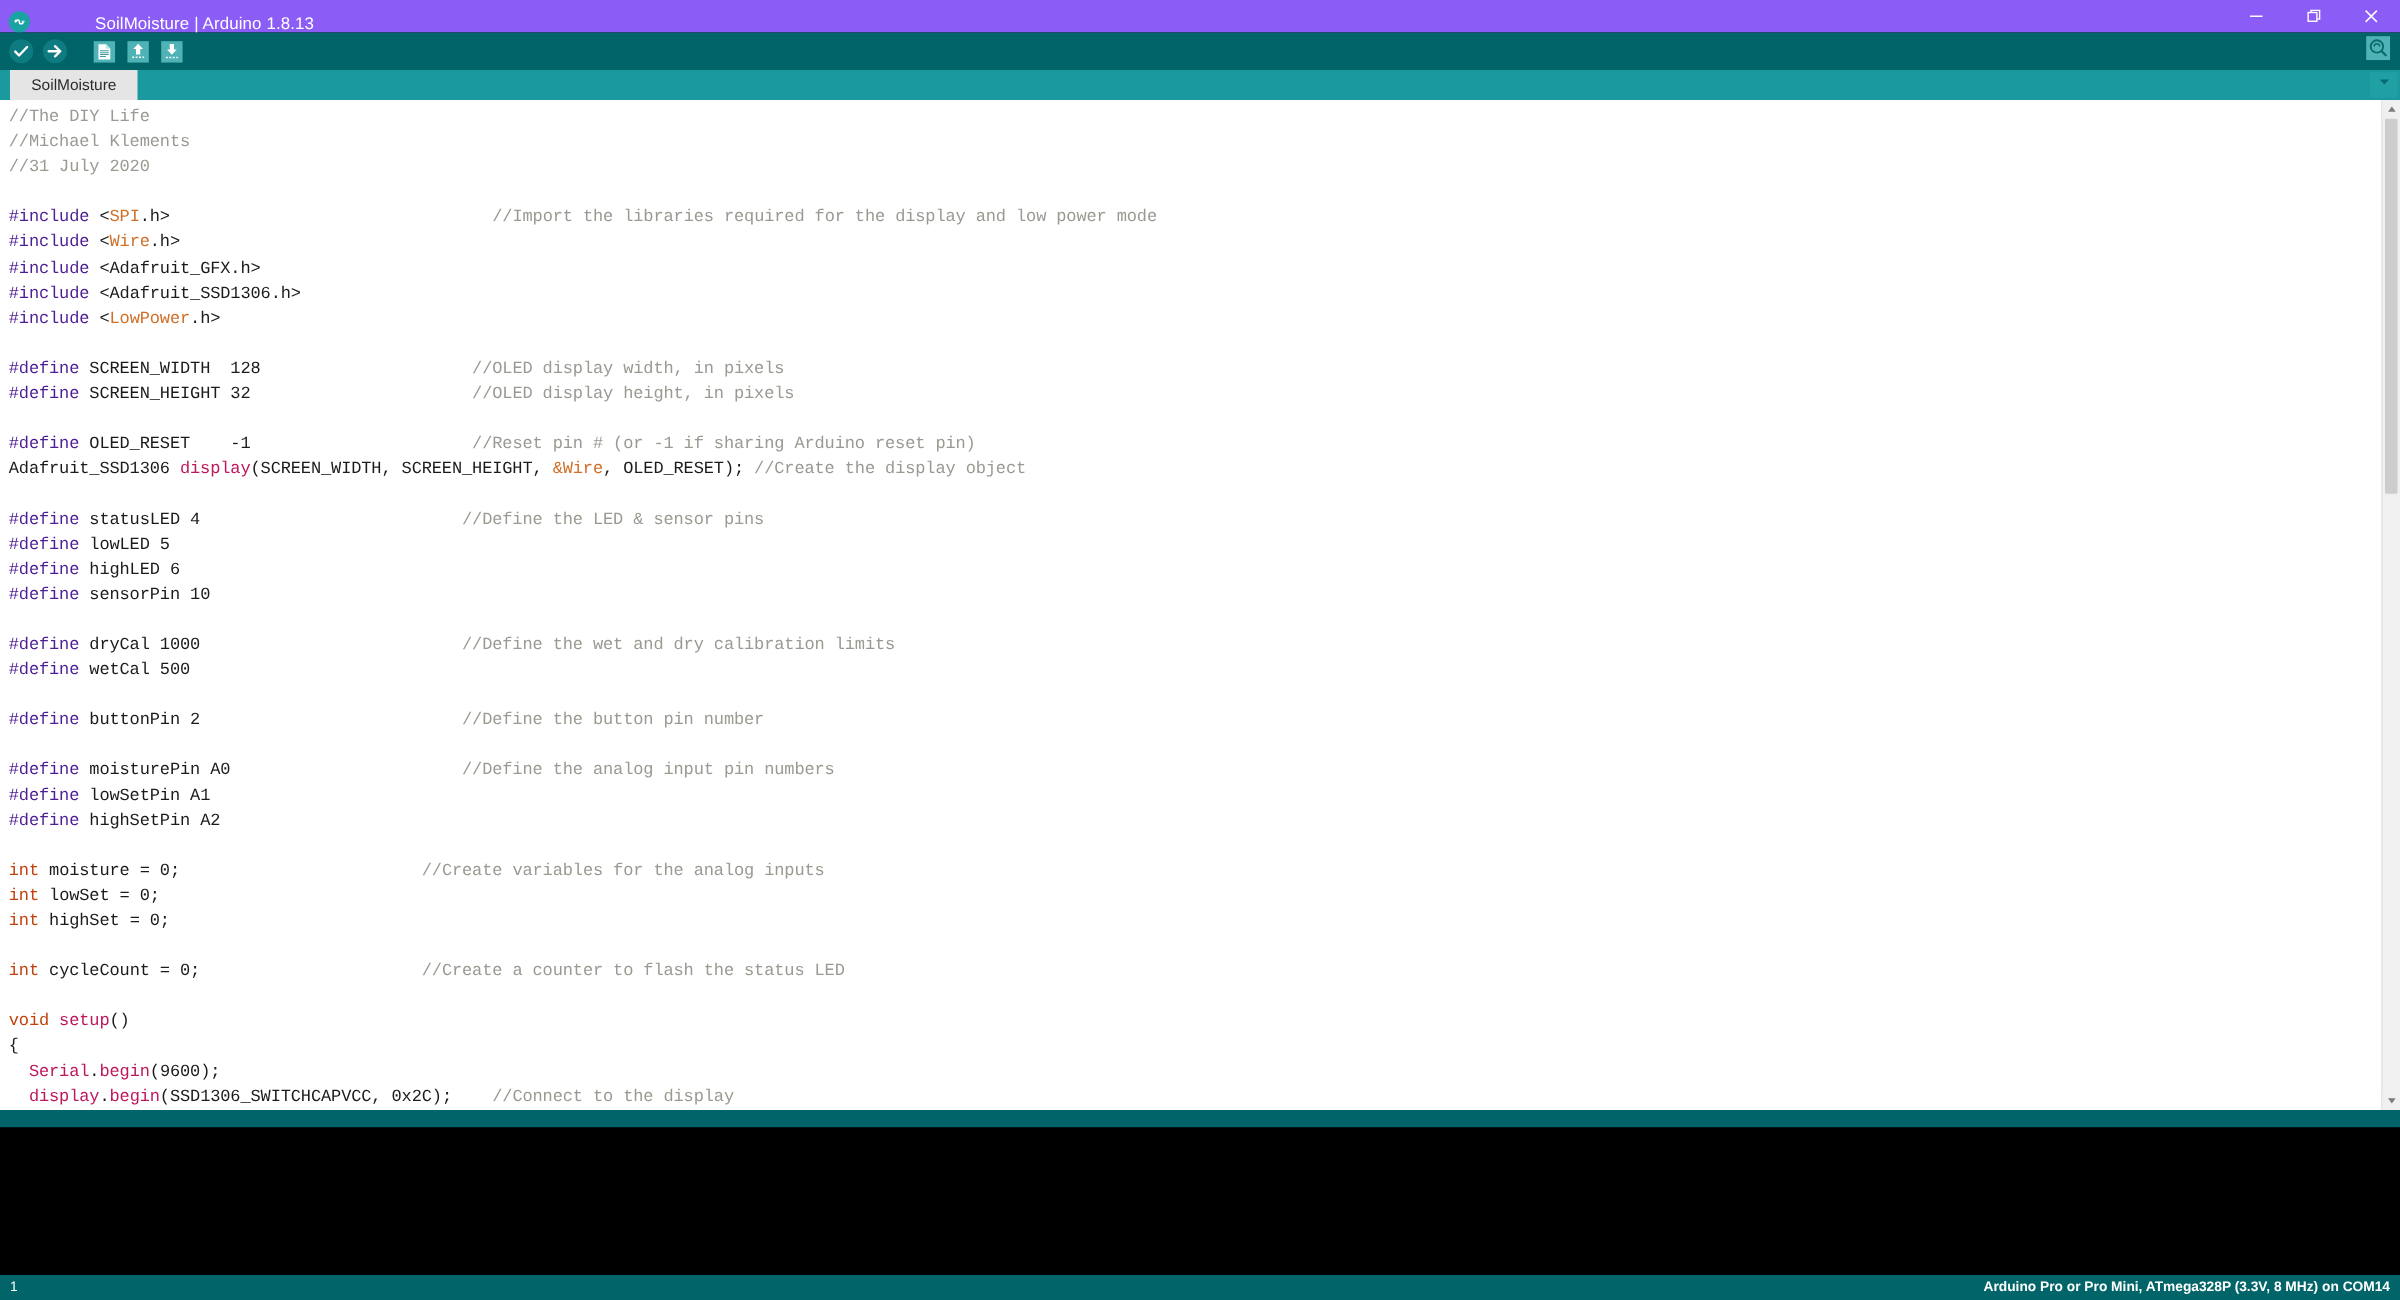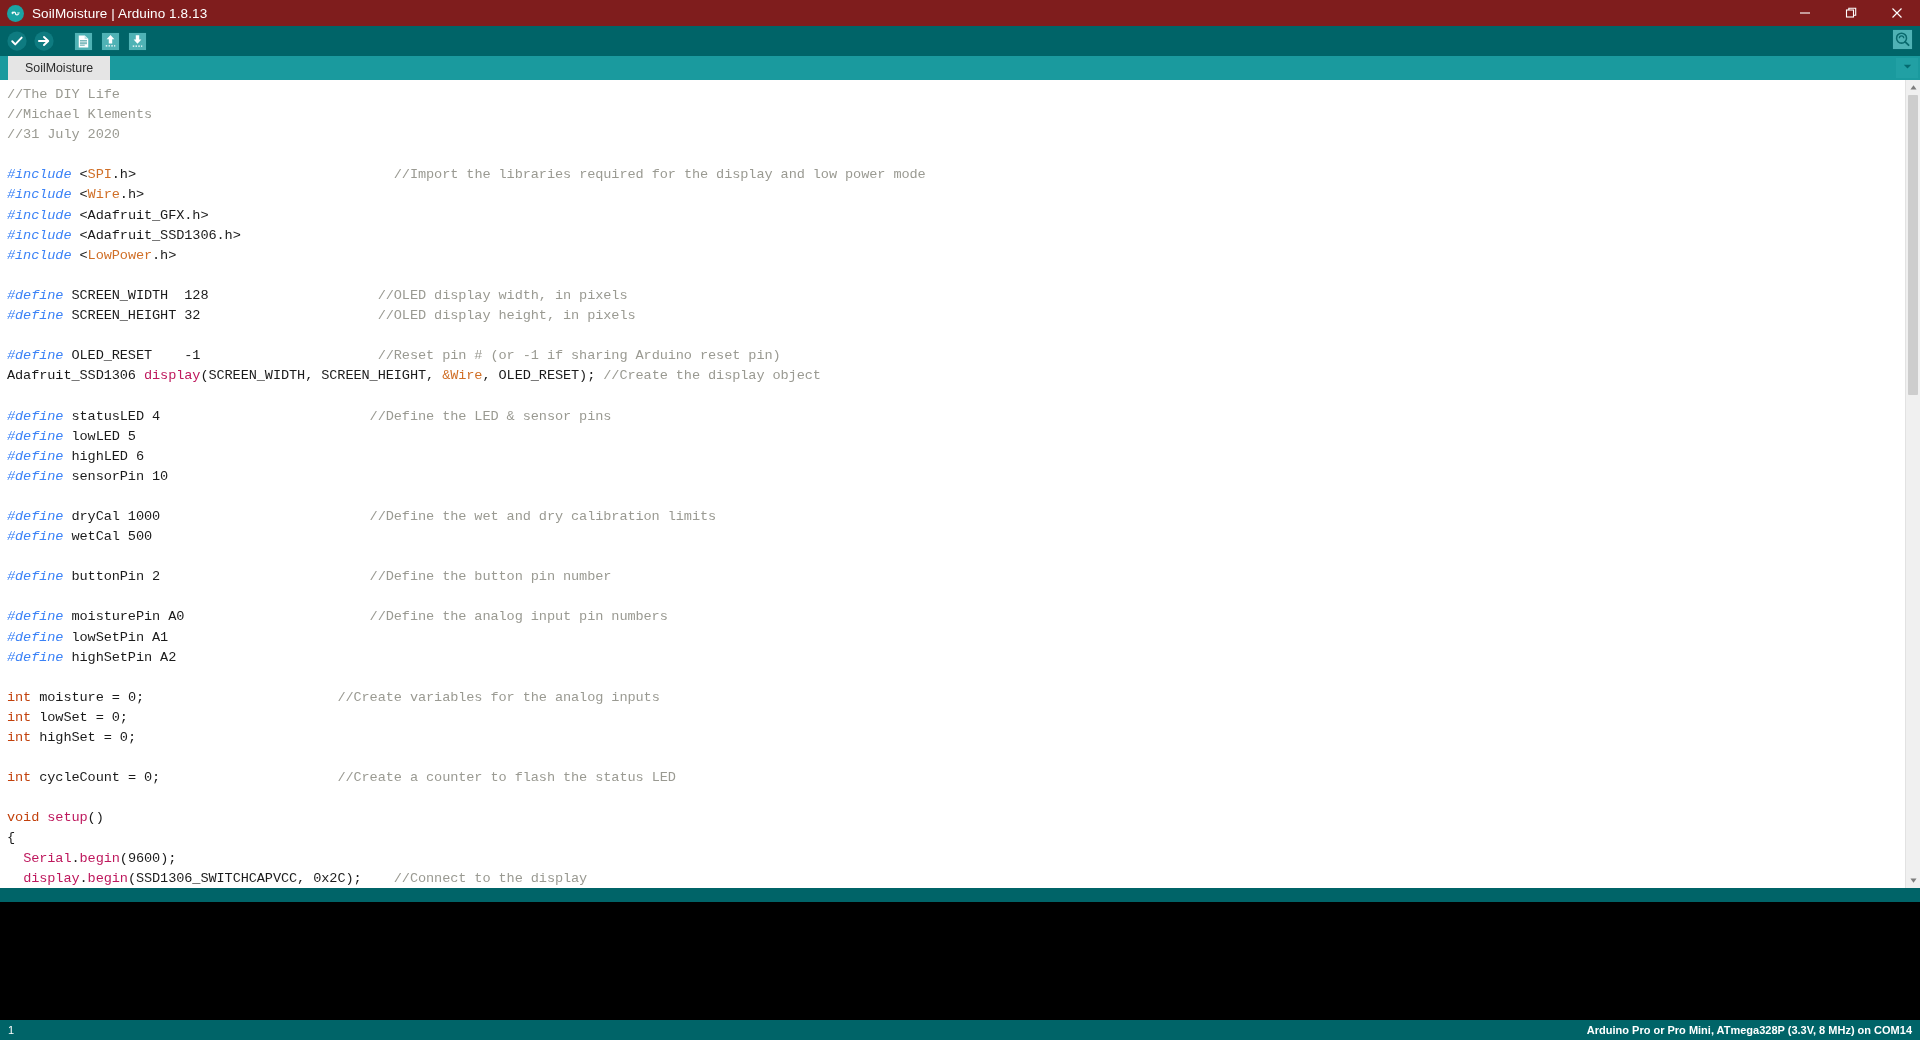--- a/index.html
+++ b/index.html
@@ -11,24 +11,25 @@
   }
   #app {
     width: 1920px; height: 1040px;
     display: flex; flex-direction: column;
     background: #000;
   }
 
   
   .titlebar {
     height: 26px; flex: 0 0 26px;
-    background: #7f1d1d;
-    display: flex; align-items: center;
+    background: #8b5cf6;
+    display: flex; align-items: flex-end;
     color: #ffffff;
     position: relative;
+    gap: 44px;
   }
   .titlebar-logo {
     width: 17px; height: 17px; margin-left: 7px; margin-right: 8px;
     border-radius: 50%;
     background: #1aa3a3;
     display: flex; align-items: center; justify-content: center;
     flex: 0 0 17px;
   }
   .titlebar-logo svg { display:block; }
   .titlebar-text {
@@ -119,21 +120,21 @@
     font-family: "Liberation Mono", "DejaVu Sans Mono", monospace;
     font-size: 13.6px;
     line-height: 20.1px;
     color: #1b1b1b;
     white-space: pre;
     overflow: hidden;
     letter-spacing: -0.1px;
   }
   .code .ln { display: block; height: 20.1px; }
   .cm  { color: #9a9a92; }     
-  .pp  { color: #3b82f6; font-style: italic; }     
+  .pp  { color: #4c1d95; }     
   .lit { color: #d06f27; text-align: center; }     
   .kw  { color: #c2410c; }     
   .fn  { color: #be185d; }     
 
   
   .scroll-col {
     flex: 0 0 15px; width: 15px;
     background: #f0f0f0;
     border-left: 1px solid #e2e2e2;
     display: flex; flex-direction: column;

